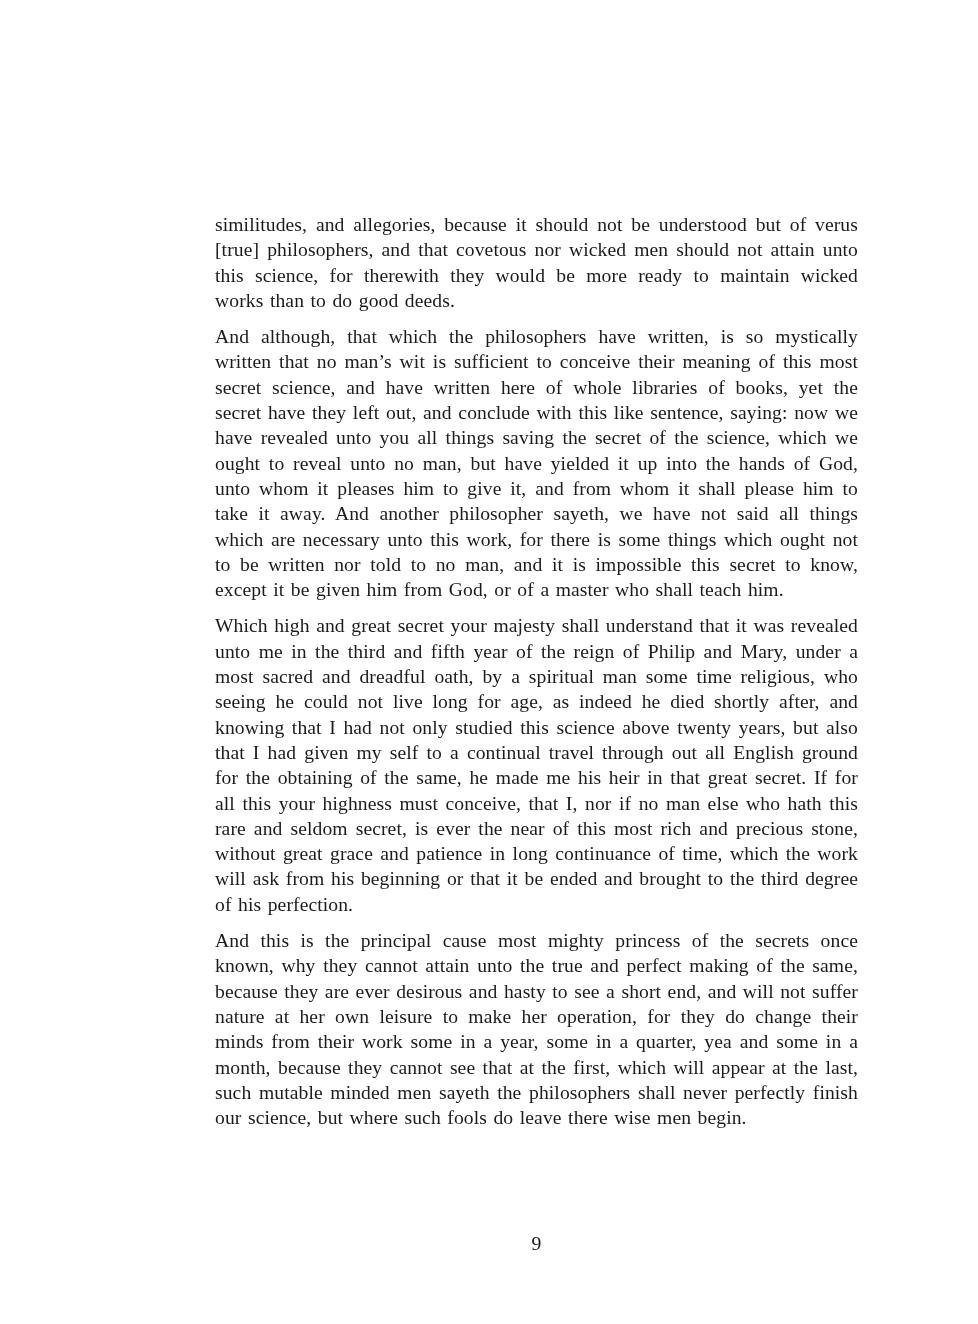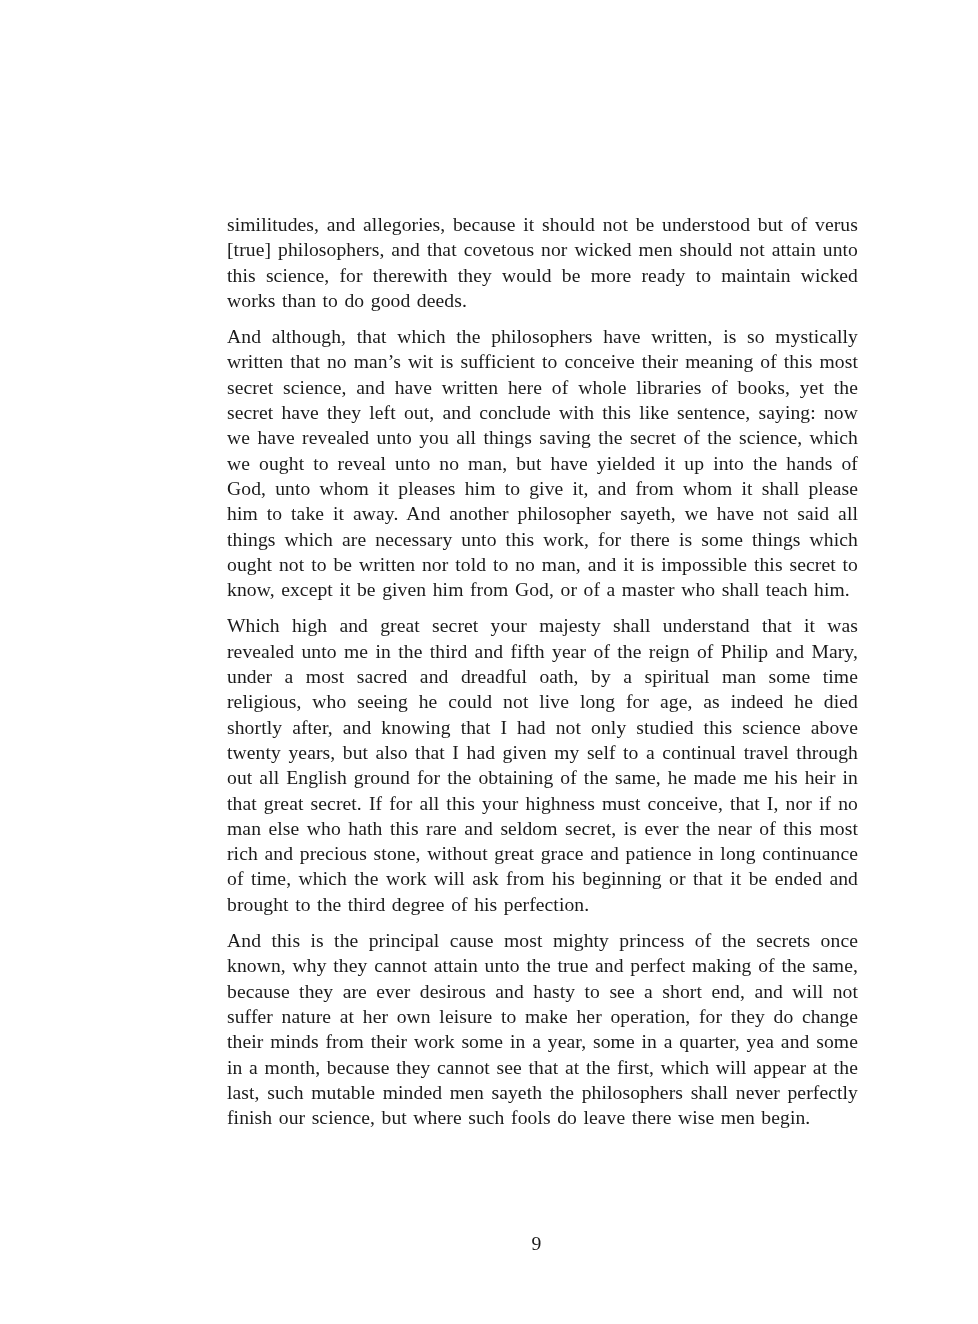--- a/index.html
+++ b/index.html
@@ -16,21 +16,21 @@
     font-family: "Liberation Serif", "DejaVu Serif", serif;
     color: #1b1b1b;
   }
   .text-block {
     position: absolute;
     left: 215px;
     top: 212px;
     width: 643px;
   }
   .text-block p {
-    margin: 0 0 11px 12px;
+    margin: 0 0 11px 0;
     font-size: 19.6px;
     line-height: 25.3px;
     text-align: justify;
     text-justify: inter-word;
     letter-spacing: 0.1px;
     word-spacing: 1.5px;
   }
   .text-block p:last-child {
     margin-bottom: 0;
   }

